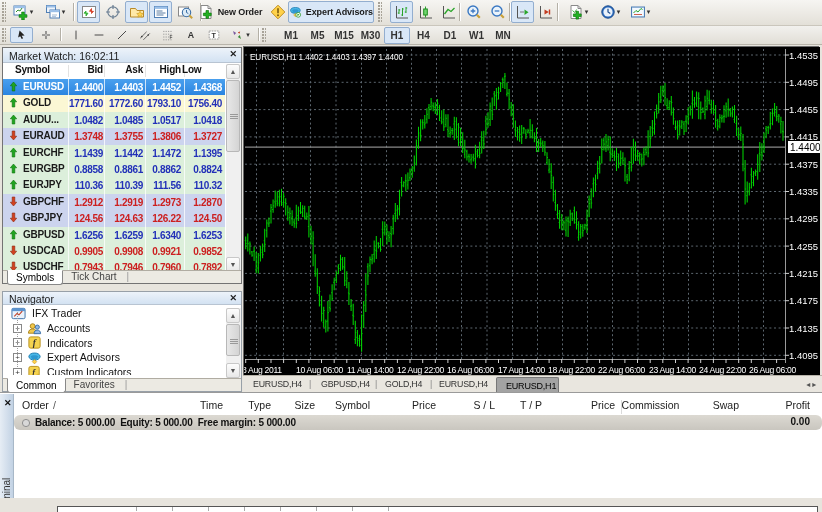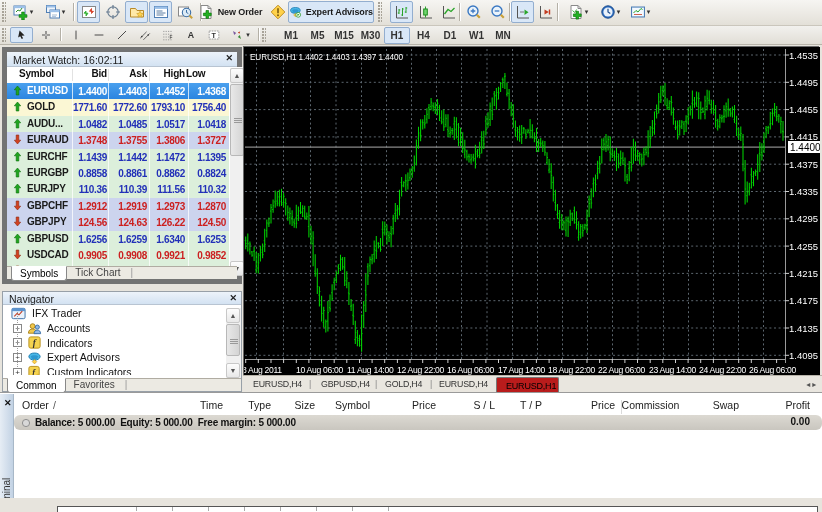--- a/index.html
+++ b/index.html
@@ -12,21 +12,21 @@
 .dd { font-size:7px; color:#333; margin-left:1px; }
 .tsep { position:absolute; width:1px; background:#b4b0a6; box-shadow:1px 0 0 #fff; }
 .tgrip { position:absolute; width:4px;
   background-image:radial-gradient(circle at 1px 1px, #a8a398 0.8px, transparent 1px); background-size:3px 3px; }
 .tfbtn { position:absolute; top:1px; width:26px; text-align:center; font-size:10px; font-weight:700; color:#333; padding:2px 0; border:1px solid transparent; border-radius:2px; }
 .tfbtn.pressed { background:#d9e7f7; border-color:#93aecf; }
 
 #leftcol { position:absolute; left:2px; top:46px; width:240px; height:346px; }
 .ptitle { height:15px; background:linear-gradient(#edf3fa,#d3e2f2); border-bottom:1px solid #b8c4d2; font-size:10.5px; color:#1a1a1a; padding:2px 0 0 6px; position:relative; }
 .pclose { position:absolute; right:4px; top:1px; font-size:9px; font-weight:700; color:#222; }
-#mw { position:absolute; left:0; top:1px; width:240px; height:237px; background:#fff; border:5px solid #737373; }
+#mw { position:absolute; left:0; top:1px; width:240px; height:237px; background:#fff; border:1px solid #737373; }
 #mwhead { position:absolute; left:0; top:15px; width:238px; height:16px; background:#fff; font-size:10px; font-weight:700; color:#111; letter-spacing:-0.2px; }
 #mwhead span { position:absolute; top:1px; }
 .mwrow { position:absolute; left:0; width:222px; height:16.4px; font-size:11px; }
 .mwrow .c0 { position:absolute; left:5px; top:2px; display:flex; }
 .mwrow .sym { margin-left:4px; font-weight:600; color:#1a1a1a; font-size:10px; letter-spacing:-0.2px; }
 .cv { position:absolute; top:3px; text-align:right; font-weight:700; font-size:10px; letter-spacing:-0.3px; }
 .c1 { left:62px; width:38px; } .c2 { left:102px; width:38px; } .c3 { left:140px; width:38px; } .c4 { left:179px; width:40px; }
 .mwrow.grn, .mwrow.grnred { background:#dcefdb; } .mwrow.grn .cv { color:#2230b8; }
 .mwrow.lav { background:#ccd4ee; } .mwrow.lav .cv, .mwrow.grnred .cv { color:#cc2020; }
 .mwrow.yel { background:#fbf7d4; } .mwrow.yel .cv { color:#2230b8; }
@@ -50,21 +50,21 @@
 .nic svg { width:15px; height:15px; }
 .nlbl { font-size:10.5px; margin-left:5px; white-space:nowrap; }
 
 #chartwrap { position:absolute; left:243px; top:46px; width:576px; height:329px; border-left:1px solid #6a6a6a; border-top:1px solid #6a6a6a; }
 .ax { font:9.5px "Liberation Sans",sans-serif; fill:#fff; }
 .axs { font:8.6px "Liberation Sans",sans-serif; fill:#fff; letter-spacing:-0.3px; }
 .axo { font:8.2px "Liberation Sans",sans-serif; fill:#fff; letter-spacing:-0.1px; }
 
 #ctabs { position:absolute; left:243px; top:375px; width:579px; height:17px; background:#e9e6df; border-top:1px solid #b8b4aa; font-size:8.8px; letter-spacing:-0.2px; color:#333; }
 .ctab { position:absolute; top:3px; }
-.ctabact { position:absolute; background:#b91c1c; border:1px solid #777; border-bottom:none; top:1px; height:16px; padding:3px 16px 0 9px; font-size:9px; color:#000; border-radius:2px 2px 0 0; }
+.ctabact { position:absolute; background:#a3a3a3; border:1px solid #777; border-bottom:none; top:1px; height:16px; padding:3px 16px 0 9px; font-size:9px; color:#000; border-radius:2px 2px 0 0; }
 .ctabarr { position:absolute; right:6px; top:4px; color:#555; font-size:8px; }
 
 #term { position:absolute; left:0; top:392px; width:822px; height:120px; background:#fff; border-top:1px solid #9a9a9a; }
 #tstrip { position:absolute; left:0; top:1px; width:14px; height:119px; background:linear-gradient(90deg,#e6edf5,#c2d2e4); border-right:1px solid #a8b8c8; }
 #tstrip .x { position:absolute; left:4px; top:4px; font-size:9px; font-weight:700; color:#111; }
 #tterm { position:absolute; left:-18px; top:92px; transform:rotate(-90deg); font-size:10px; color:#333; width:48px; }
 #thead { position:absolute; left:14px; top:6px; width:808px; height:16px; font-size:10.5px; color:#222; }
 #thead span { position:absolute; top:0; }
 #tbal { position:absolute; left:14px; top:22px; width:808px; height:15px; background:linear-gradient(#dcd9d2,#c9c6bf); font-size:10px; font-weight:700; color:#111;border-radius:6px; }
 #tbot { position:absolute; left:0px; top:105px; width:822px; height:15px; background:#e7e4dd; }

